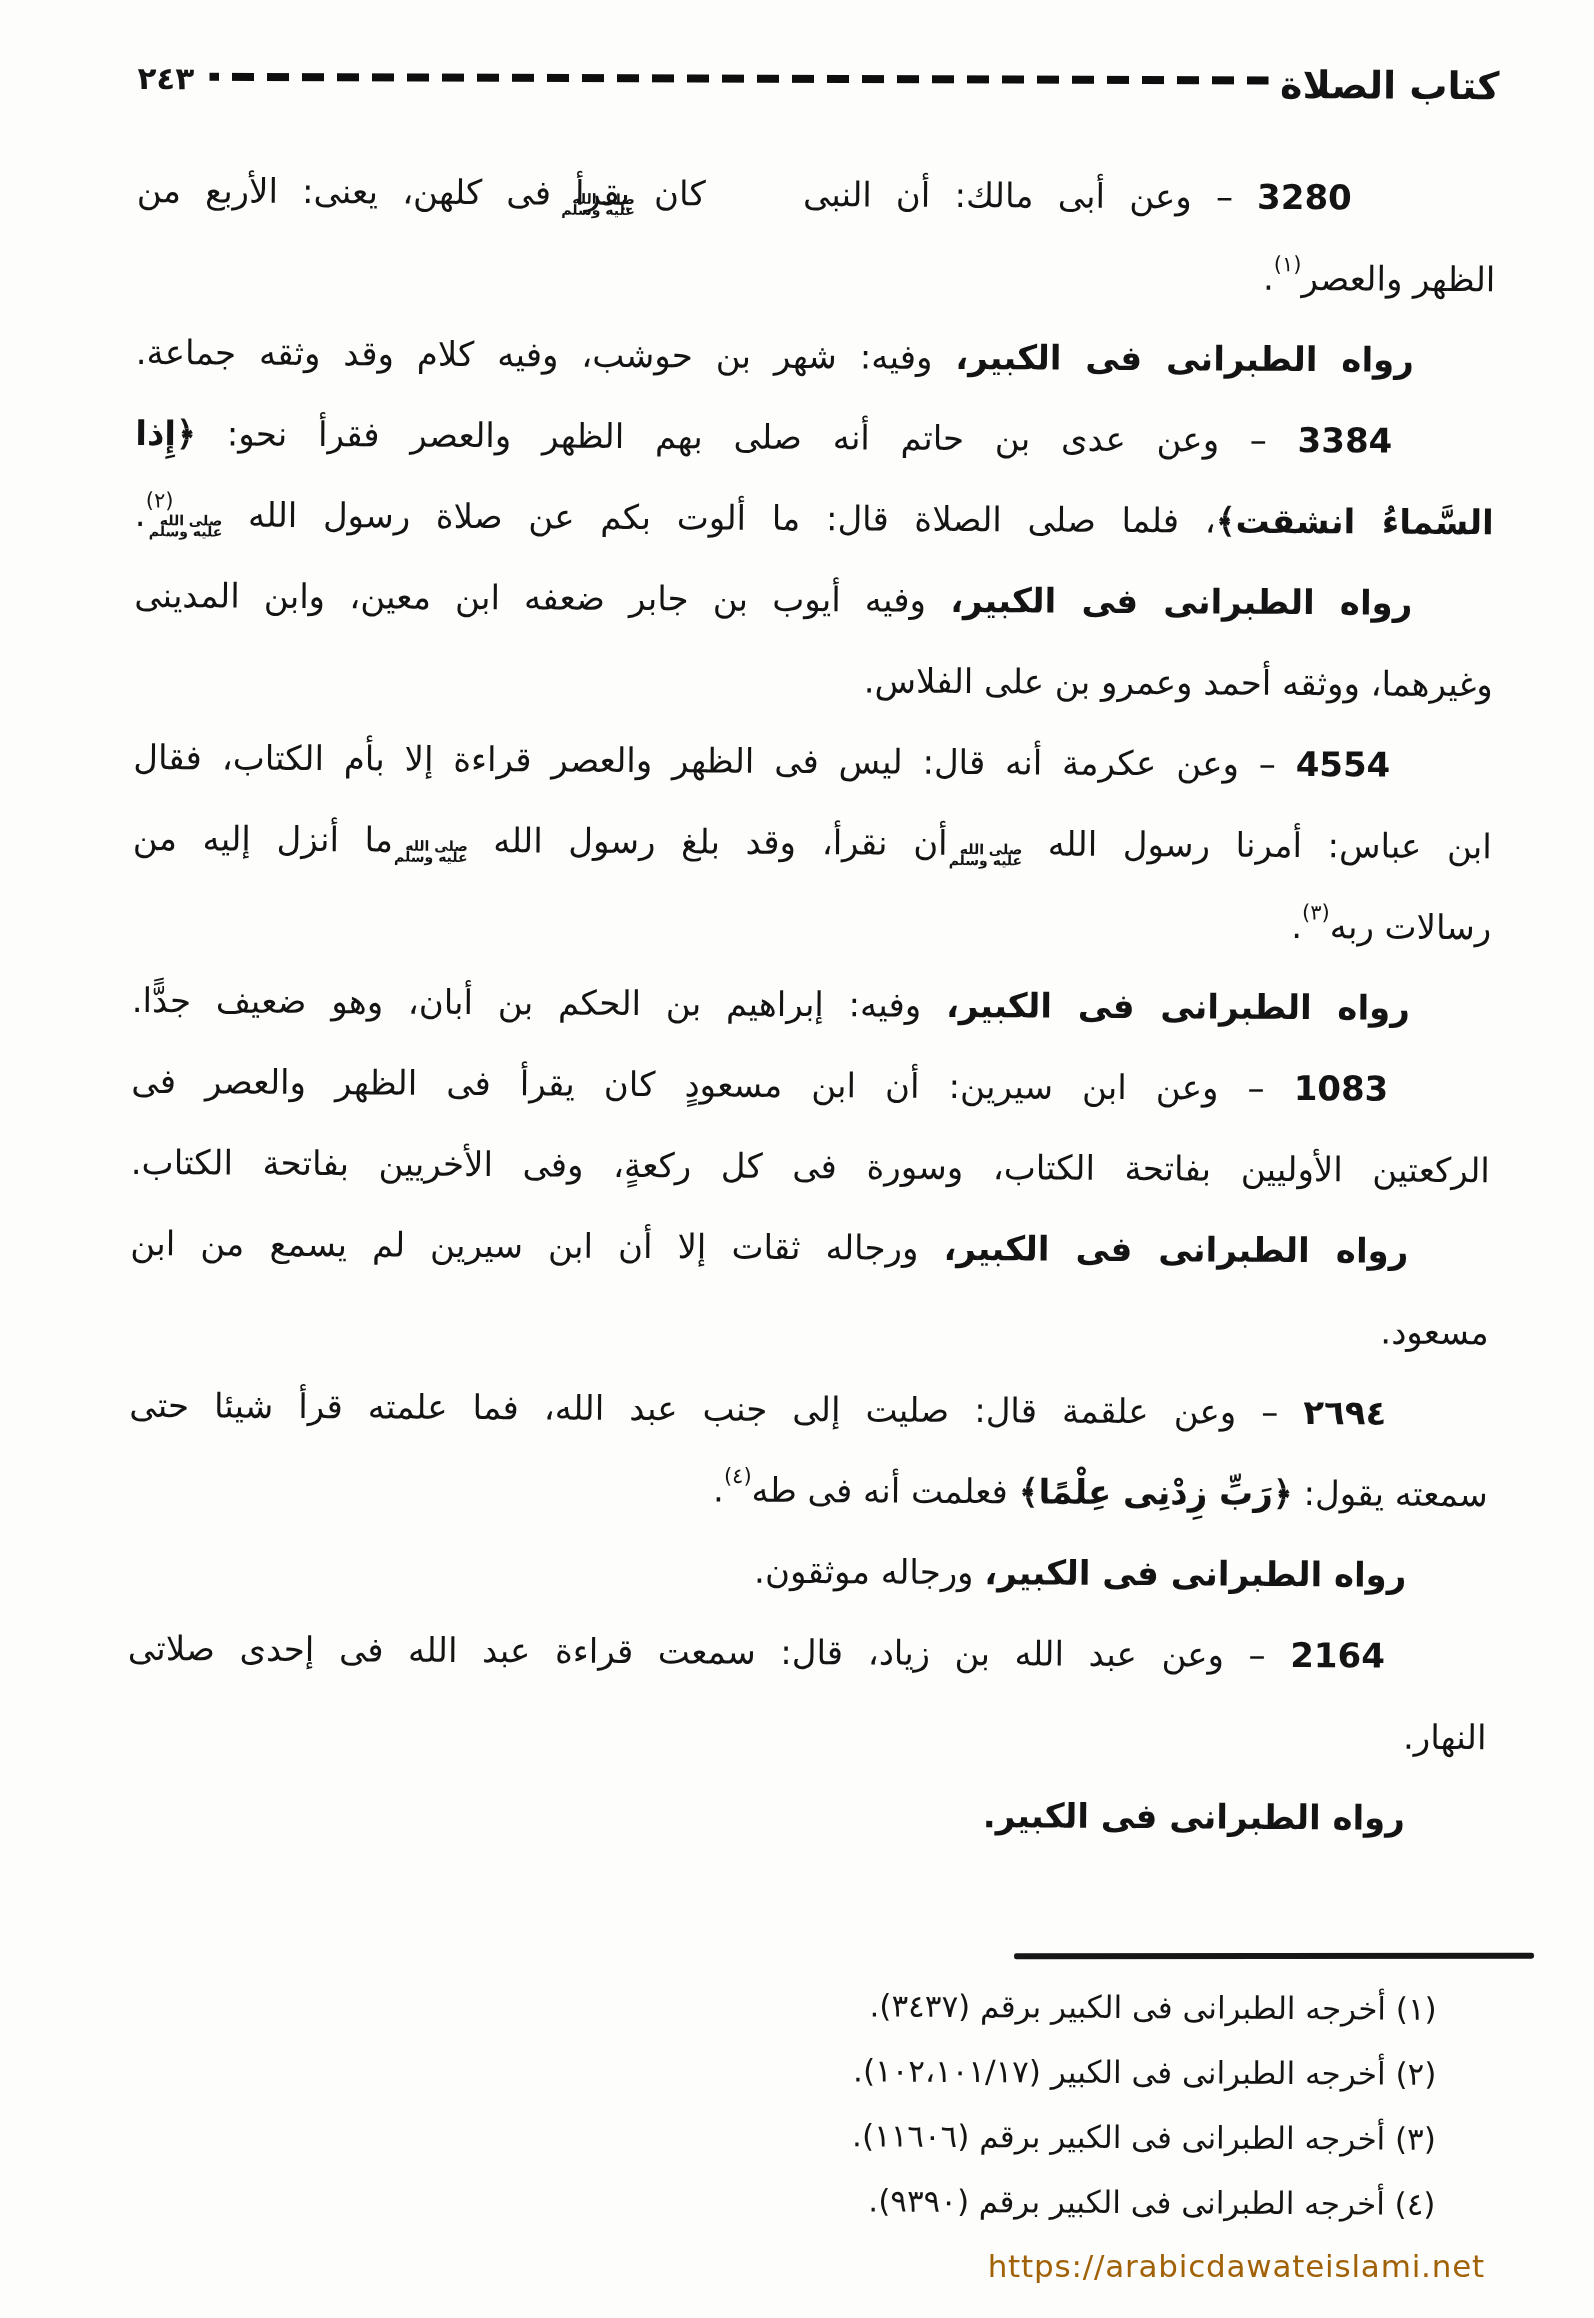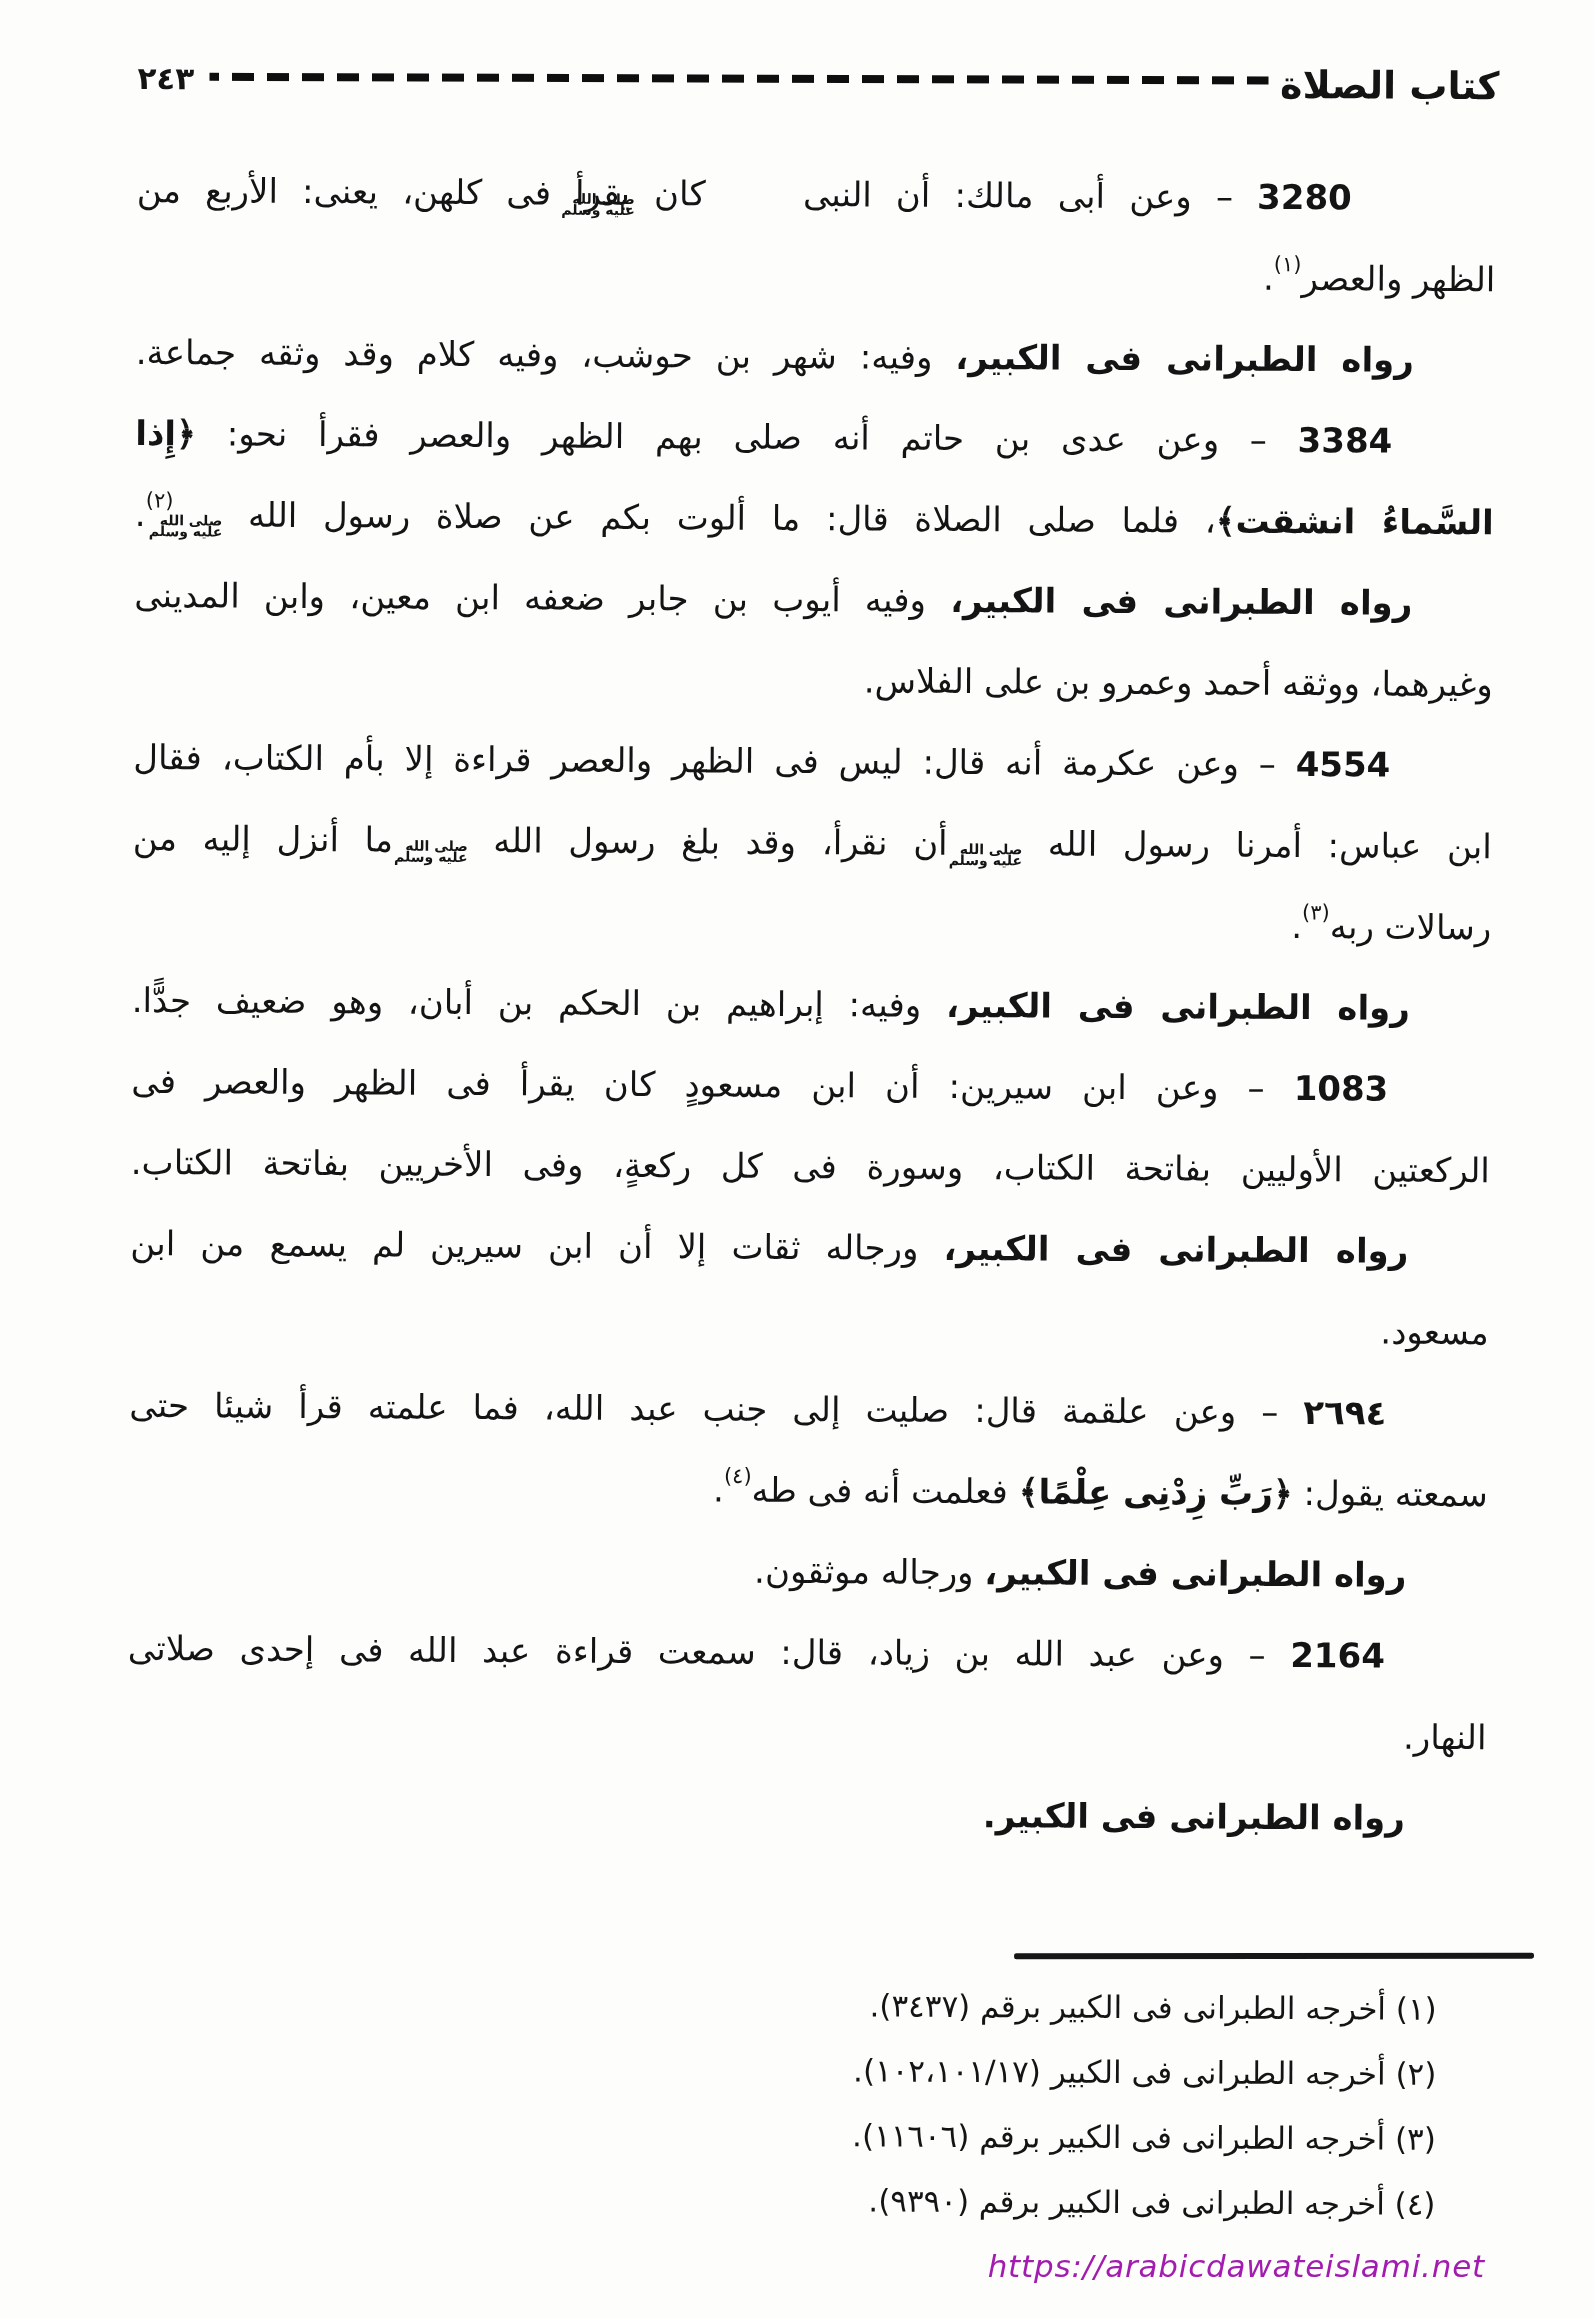--- a/index.html
+++ b/index.html
@@ -73,23 +73,22 @@
     font-size:31px;
     line-height:65px;
     text-align:right;
   }
   
   .watermark{
     position:absolute;
     top:2248px;right:110px;
     direction:ltr;
     font-size:31px;
-    color:#a21caf;
+    color:#a16207;
     letter-spacing:0.8px;
-    font-style:italic;
   }
 </style>
 </head>
 <body>
 
 <div class="scan">
 
   <div class="header">
     <span class="section-title">كتاب الصلاة</span>
     <div class="dash-rule"></div>

